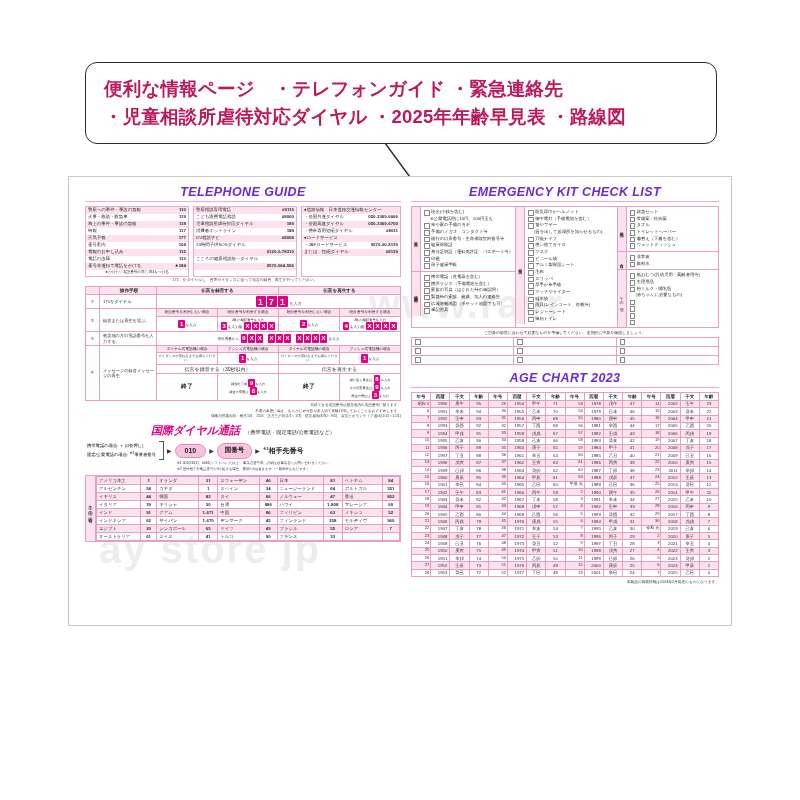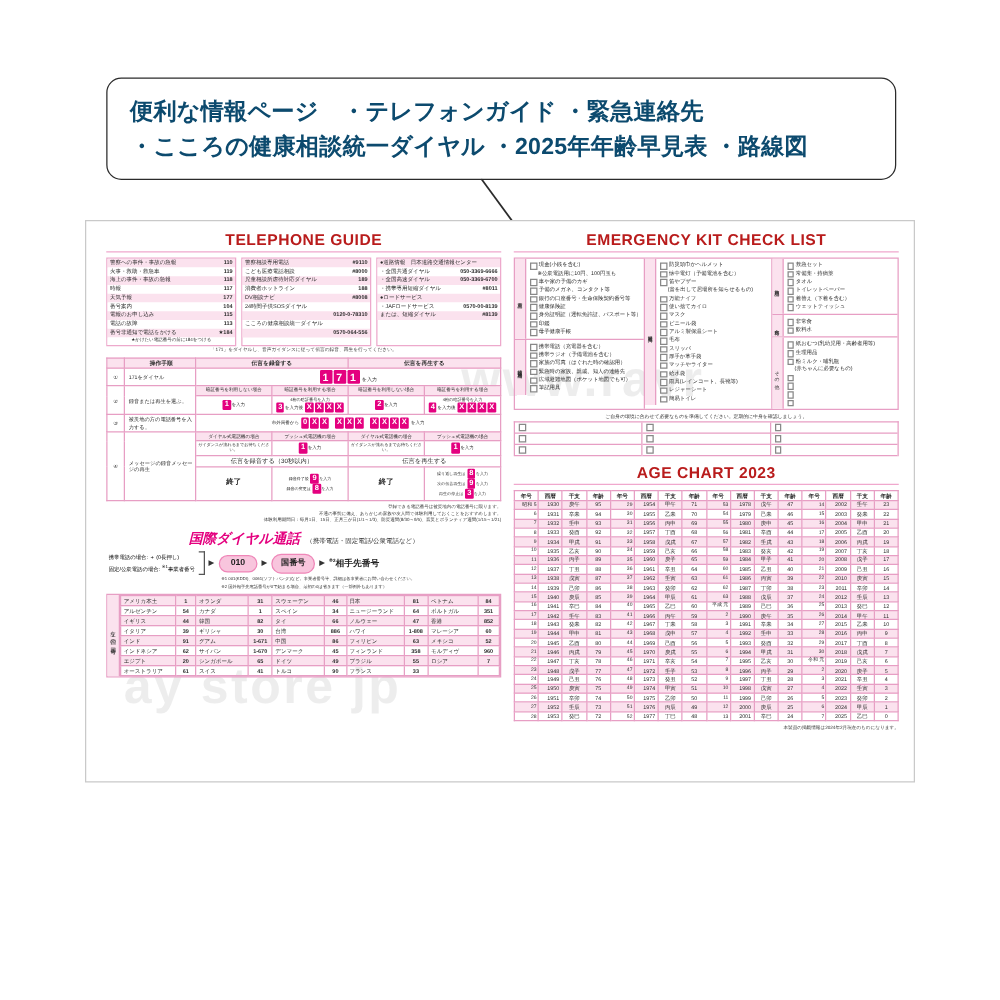--- a/index.html
+++ b/index.html
@@ -3,33 +3,33 @@
 <meta charset="utf-8">
 <style>
   html,body{margin:0;padding:0;}
   body{width:800px;height:800px;background:#ffffff;font-family:"Liberation Sans","DejaVu Sans",sans-serif;overflow:hidden;}
   .stage{position:relative;width:800px;height:800px;}
 
   
   .callout{position:absolute;left:85px;top:62px;width:632px;height:82px;
     border:1.6px solid #2b2b2b;border-radius:12px;background:#fff;box-sizing:border-box;
     display:flex;flex-direction:column;justify-content:center;padding:0 18px;}
-  .callout .line{font-size:18.5px;font-weight:700;color:#0c4a6e;line-height:1.5;white-space:nowrap;letter-spacing:.2px;}
+  .callout .line{font-size:18.5px;font-weight:700;color:#be185d;line-height:1.5;white-space:nowrap;letter-spacing:.2px;}
   .callout-tail{position:absolute;left:383px;top:143px;width:60px;height:70px;}
 
   
   .sheet{position:absolute;left:68px;top:176px;width:664px;height:450px;
     background:#fff;border:1px solid #c9c9c9;box-sizing:border-box;}
   .wm{position:absolute;left:0;top:0;width:100%;height:100%;pointer-events:none;}
   .wm span{position:absolute;font-size:40px;color:rgba(150,150,150,.17);font-weight:700;letter-spacing:2px;}
 
   .col-left{position:absolute;left:16px;top:8px;width:316px;}
   .col-right{position:absolute;left:342px;top:8px;width:308px;}
 
-  .sect-title{text-align:center;color:#b91c1c;font-weight:700;font-size:11.5px;letter-spacing:.4px;}
+  .sect-title{text-align:center;color:#6d28d9;font-weight:700;font-size:11.5px;letter-spacing:.4px;font-style:italic;}
   .sect-title.en{font-size:12.5px;}
   .rule{height:1px;background:#f0a8cd;margin:2px 0 4px;}
 
   
   .tg{display:flex;gap:4px;}
   .tgbox{border:1px solid #eda9cc;box-sizing:border-box;}
   .tgbox .r{display:flex;justify-content:space-between;align-items:center;
     font-size:4.4px;line-height:1;padding:1.3px 2px;color:#2b2b2b;white-space:nowrap;}
   .tgbox .r:nth-child(odd){background:#fbe2ee;}
   .tgbox .r:nth-child(even){background:#fff;}
@@ -112,21 +112,21 @@
   .age .sep{border-left:1.1px solid #e79ec4;}
   .agefoot{font-size:3.7px;text-align:right;color:#333;margin-top:2px;}
 </style>
 </head>
 <body>
 
 <div class="stage">
 
   <div class="callout">
     <div class="line">便利な情報ページ　・テレフォンガイド ・緊急連絡先</div>
-    <div class="line">・こころの健康相談統一ダイヤル ・2025年年齢早見表 ・路線図</div>
+    <div class="line">・児童相談所虐待対応ダイヤル ・2025年年齢早見表 ・路線図</div>
   </div>
   <svg class="callout-tail" viewBox="0 0 60 70">
     <line x1="2" y1="0" x2="46" y2="60" stroke="#2b2b2b" stroke-width="1.4"></line>
     <circle cx="48" cy="63" r="4" fill="#111"></circle>
   </svg>
 
   <div class="sheet">
     <div class="wm">
       <span style="left:300px;top:105px;">www.ravr</span>
       <span style="left:30px;top:350px;">ay store jp</span>

